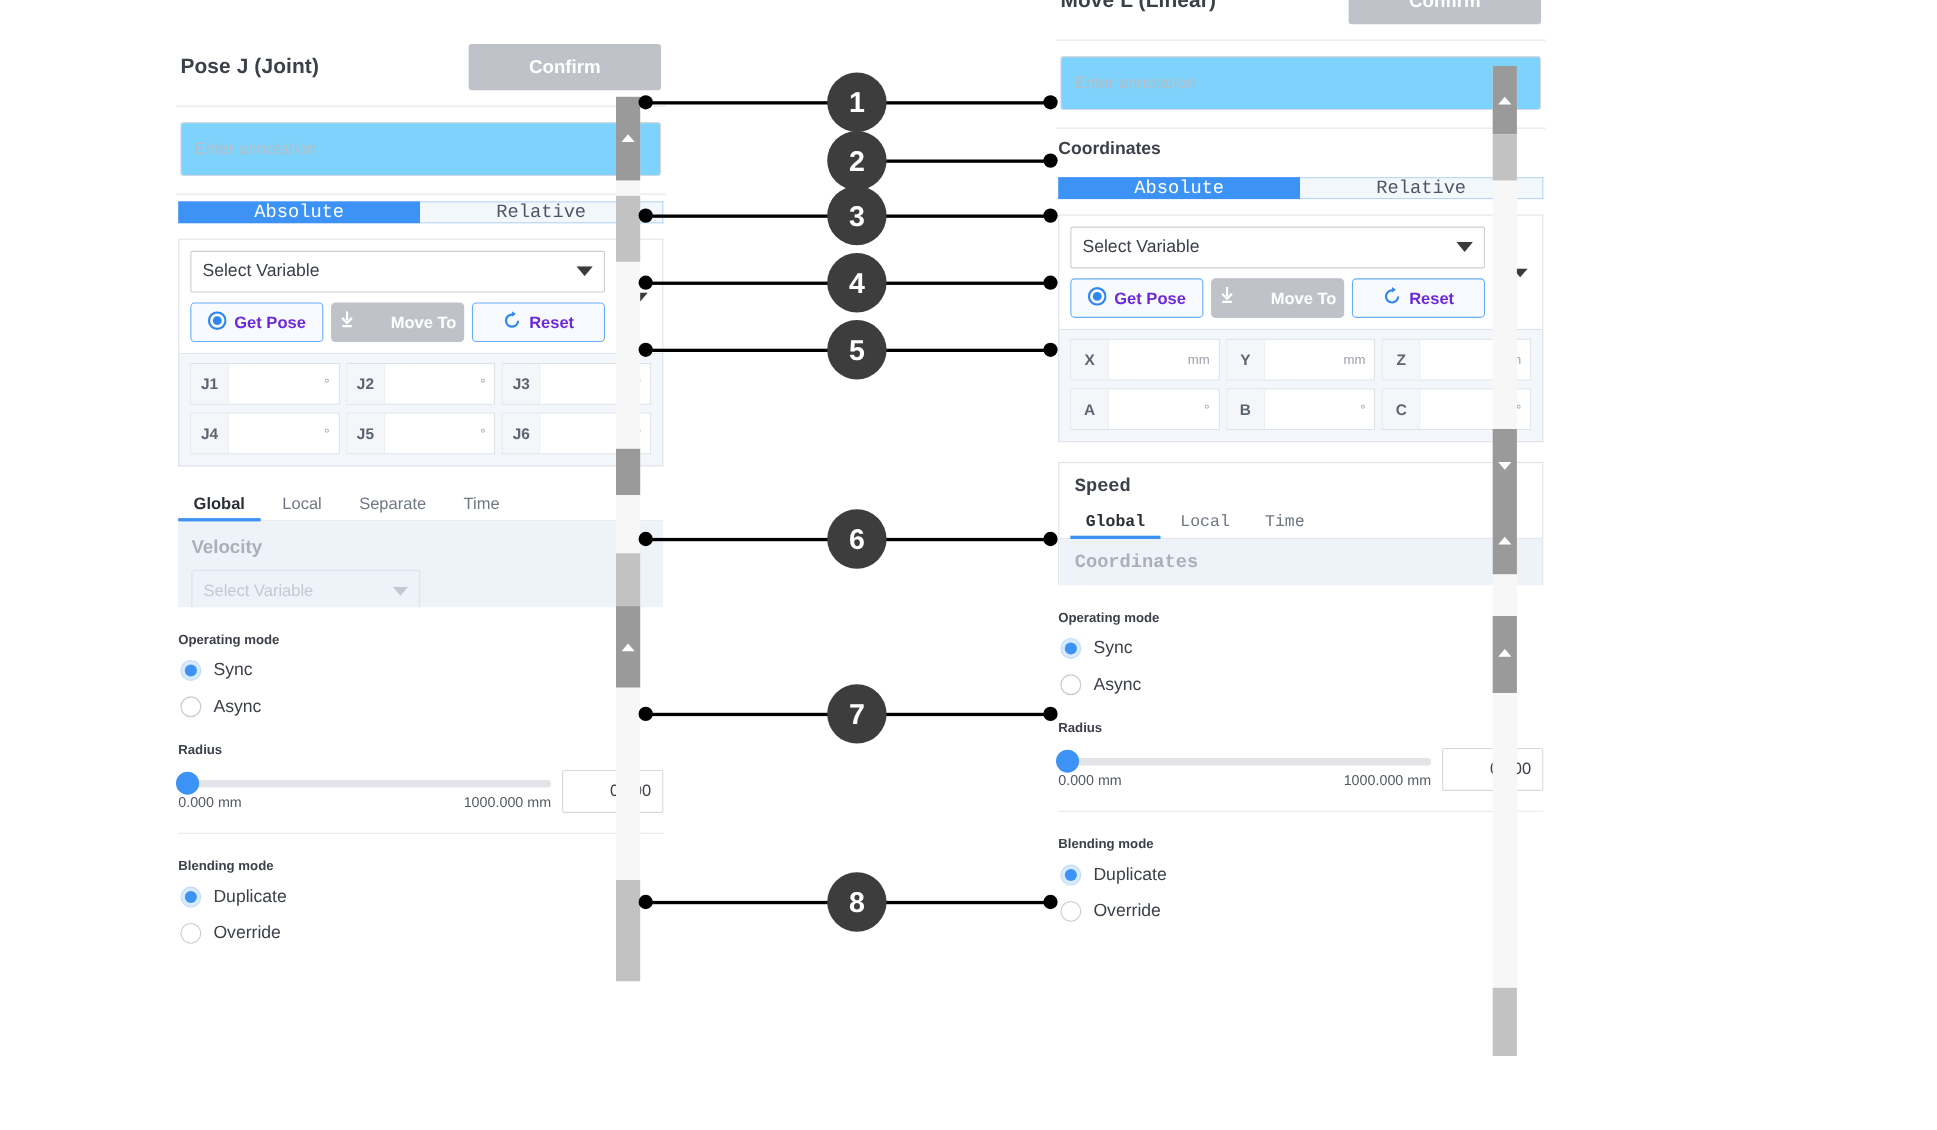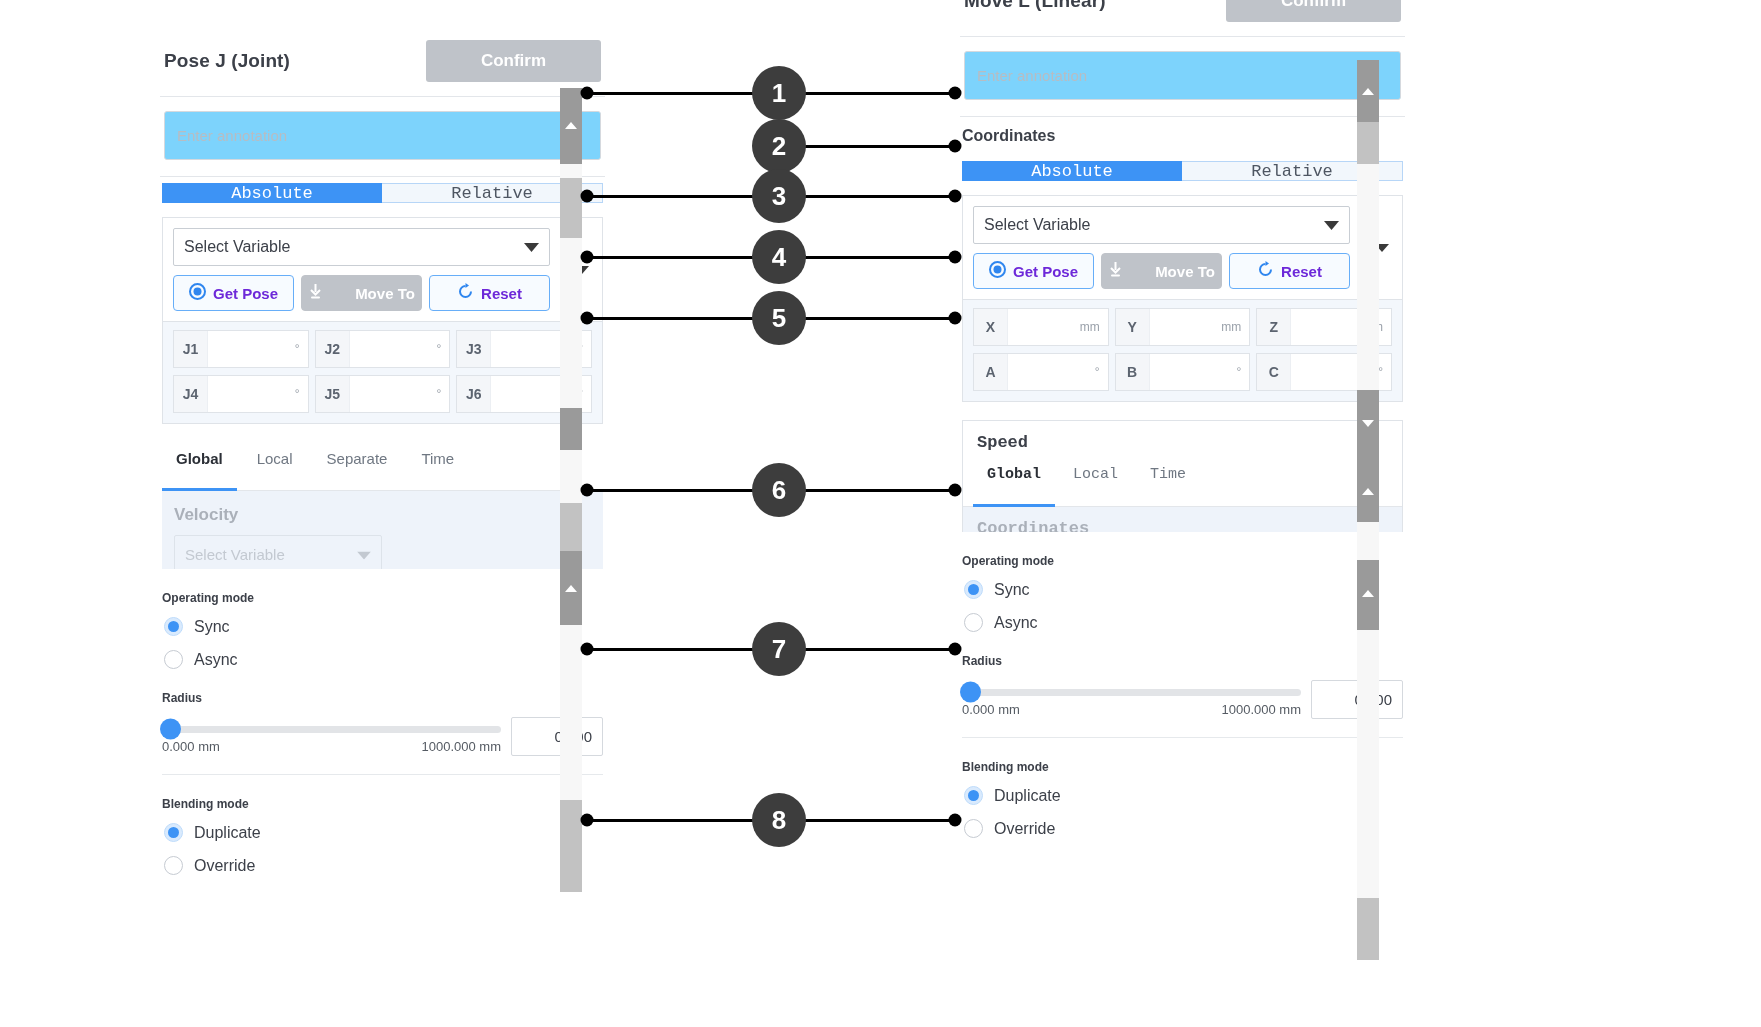--- a/index.html
+++ b/index.html
@@ -126,21 +126,21 @@
   .pose-val { flex:1; height:100%; }
   .pose-unit {
     padding-right: 8px; font-size: 12px; color:#9aa1aa;
     display:flex; align-items:center;
   }
 
   
   .tabs-wrap { margin: 18px 2px 0 2px; border-bottom: 1px solid #e3e6ea; }
   .tabs { display:flex; gap: 6px; }
   .tab {
-    padding: 8px 14px 21px 14px; font-size: 15px; color:#6f7782;
+    padding: 8px 14px 4px 14px; font-size: 15px; color:#6f7782;
     cursor: pointer; border-bottom: 3px solid transparent;
     margin-bottom: -1px;
   }
   .tab.active { color:#2b2f36; font-weight: bold; border-bottom-color: #3d93f5; }
 
   .tab-panel {
     background: #eef3fa; margin: 0 2px; padding: 14px 12px 16px 12px;
     max-height: 78px; overflow: hidden;
   }
   .tab-panel-title { font-size: 17px; font-weight: bold; color:#aab0b9; margin-bottom: 10px; }

